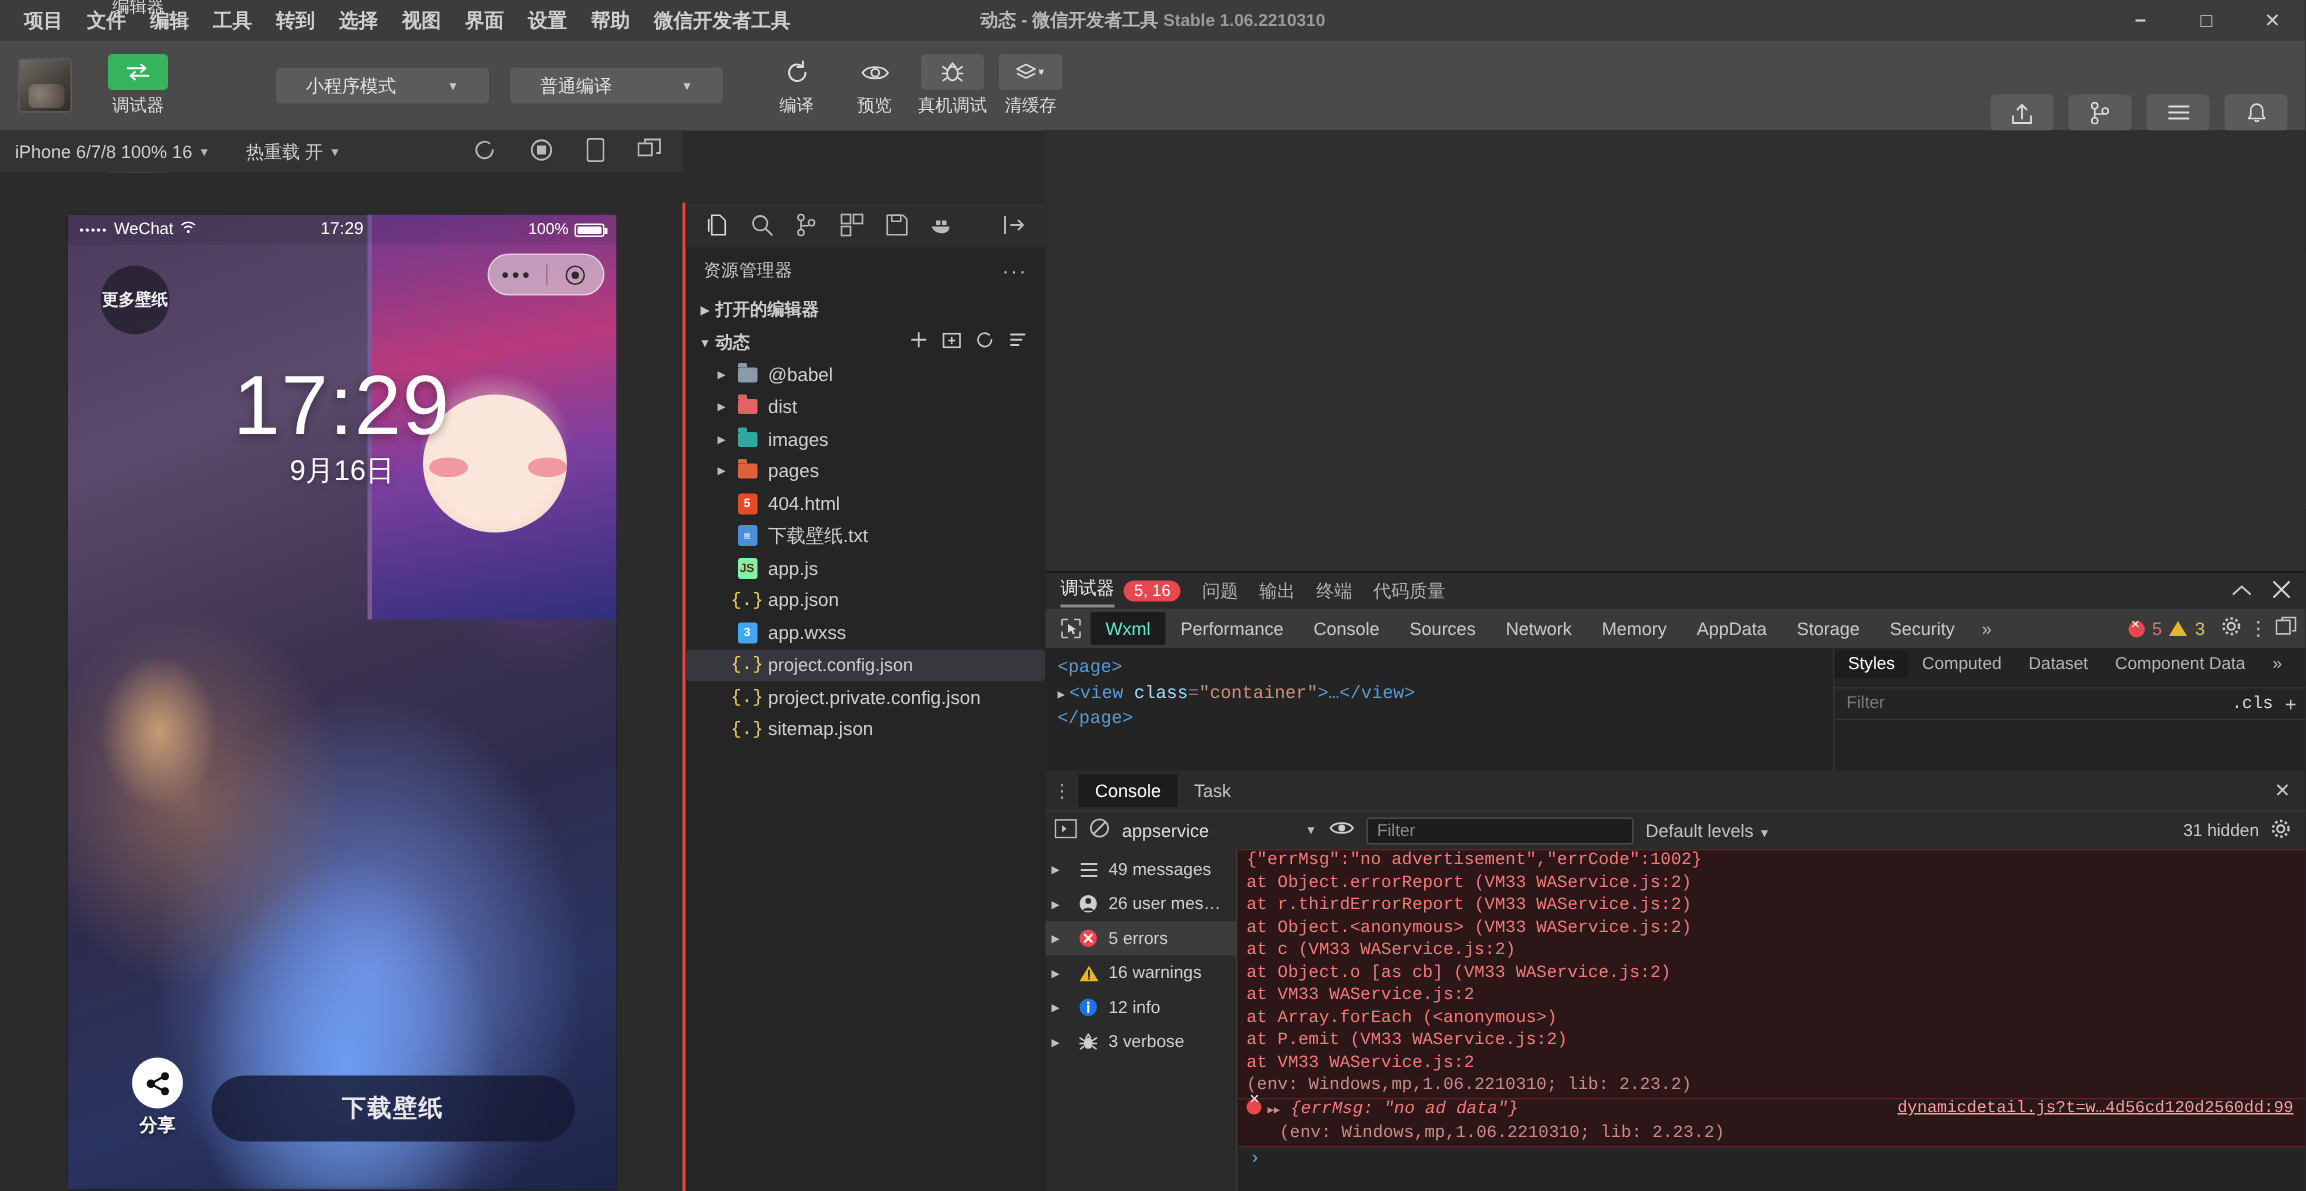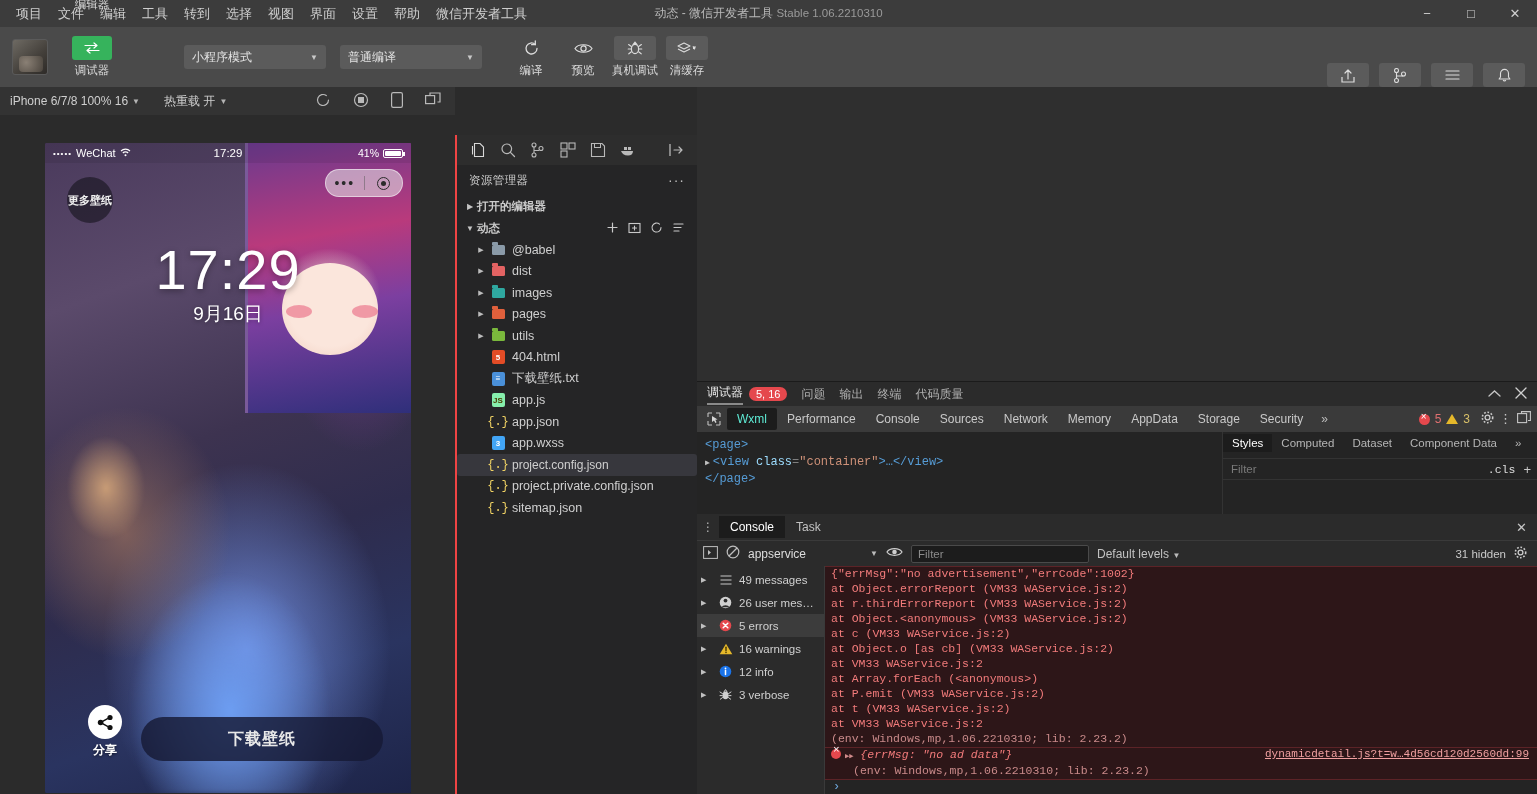--- a/index.html
+++ b/index.html
@@ -10,20 +10,21 @@
     color: #d4d4d4;
     overflow: hidden;
   }
   #app { position: relative; width: 1537px; height: 794px; }
 
   
   .titlebar {
     position: absolute; top: 0; left: 0; width: 1537px; height: 27px;
     background: #3c3c3c; display: flex; align-items: center;
     font-size: 12.5px;
+    font-weight: bold;
   }
   .menu { display: flex; align-items: center; padding-left: 8px; gap: 0px; }
   .menu-item {
     padding: 3px 8px; color: #cfcfcf; white-space: nowrap; cursor: default;
     font-size: 13px;
   }
   .title-center {
     position: absolute; left: 0; right: 0; text-align: center;
     font-size: 12px; color: #b9b9b9; pointer-events: none;
   }
@@ -59,21 +60,21 @@
     align-items: center; justify-content: center;
   }
   .tool-btn.on .sq { background: #36b35c; }
   .tool-btn.off .sq { background: #6b6b6b; }
   .tool-btn .lbl { font-size: 11.5px; color: #dcdcdc; white-space: nowrap; }
   .tool-btn svg { display: block; }
 
   .selects { display: flex; align-items: center; margin-left: 72px; gap: 14px; }
   .sel {
     height: 24px; background: #5b5b5b; border-radius: 3px; display: flex;
-    align-items: center; padding: 0 8px; font-size: 12px; color: #e2e2e2;
+    align-items: center; padding: 0 20px; font-size: 12px; color: #e2e2e2;
     position: relative;
   }
   .sel .caret { margin-left: auto; font-size: 8px; color: #c8c8c8; padding-left: 12px;}
   .sel.mode { width: 142px; }
   .sel.compile { width: 142px; }
 
   .runbtns { display: flex; align-items: flex-start; gap: 10px; margin-left: 14px; }
   .rb { width: 42px; display: flex; flex-direction: column; align-items: center; gap: 3px; }
   .rb .sq {
     width: 42px; height: 24px; border-radius: 3px; background: #5b5b5b;
@@ -540,21 +541,21 @@
           <span>
             <svg width="11" height="9" viewBox="0 0 11 9">
                 <path d="M1 3 a6.4 6.4 0 0 1 9 0" fill="none" stroke="#fff" stroke-width="1.1"></path>
                 <path d="M2.8 5 a3.8 3.8 0 0 1 5.4 0" fill="none" stroke="#fff" stroke-width="1.1"></path>
                 <circle cx="5.5" cy="7.3" r="1" fill="#fff"></circle>
               </svg>
           </span>
         </div>
         <div class="sb-center">17:29</div>
         <div class="sb-right">
-          <span>41%</span>
+          <span>100%</span>
           <span class="batt">
               <i></i>
             </span>
         </div>
       </div>
 
       <div class="capsule">
         <span class="ddd">•••</span>
         <span class="divider"></span>
         <span class="circ">
@@ -698,27 +699,20 @@
             <span class="folder" style="background:#2fa8a0"></span>
           </span>
         <span>images</span>
       </div>
       <div class="row">
         <span class="tw">▶</span>
         <span class="ico">
             <span class="folder" style="background:#e0603c"></span>
           </span>
         <span>pages</span>
-      </div>
-      <div class="row">
-        <span class="tw">▶</span>
-        <span class="ico">
-            <span class="folder" style="background:#7ab83c"></span>
-          </span>
-        <span>utils</span>
       </div>
       <div class="row">
         <span class="tw blank">▶</span>
         <span class="ico">
             <span class="fico" style="background:#e34c26">5</span>
           </span>
         <span>404.html</span>
       </div>
       <div class="row">
         <span class="tw blank">▶</span>
@@ -979,21 +973,20 @@
           <div class="errblk">
             <div class="l">{"errMsg":"no advertisement","errCode":1002}</div>
             <div class="l">    at Object.errorReport (VM33 WAService.js:2)</div>
             <div class="l">    at r.thirdErrorReport (VM33 WAService.js:2)</div>
             <div class="l">    at Object.&lt;anonymous&gt; (VM33 WAService.js:2)</div>
             <div class="l">    at c (VM33 WAService.js:2)</div>
             <div class="l">    at Object.o [as cb] (VM33 WAService.js:2)</div>
             <div class="l">    at VM33 WAService.js:2</div>
             <div class="l">    at Array.forEach (&lt;anonymous&gt;)</div>
             <div class="l">    at P.emit (VM33 WAService.js:2)</div>
-            <div class="l">    at t (VM33 WAService.js:2)</div>
             <div class="l">    at VM33 WAService.js:2</div>
             <div class="l env">(env: Windows,mp,1.06.2210310; lib: 2.23.2)</div>
           </div>
           <div class="err2">
             <div class="l" style="height:16px;">
               <span class="circle-x"></span><span class="tw-s">▶</span><span class="tw-s">▶</span>
               <span style="font-style:italic;">{errMsg: "no ad data"}</span>
               <span class="rightlink">dynamicdetail.js?t=w…4d56cd120d2560dd:99</span>
             </div>
             <div class="l env" style="padding-left:22px;height:15px;">(env: Windows,mp,1.06.2210310; lib: 2.23.2)</div>

